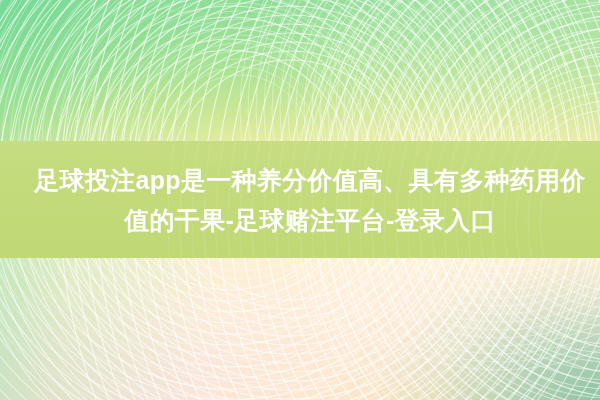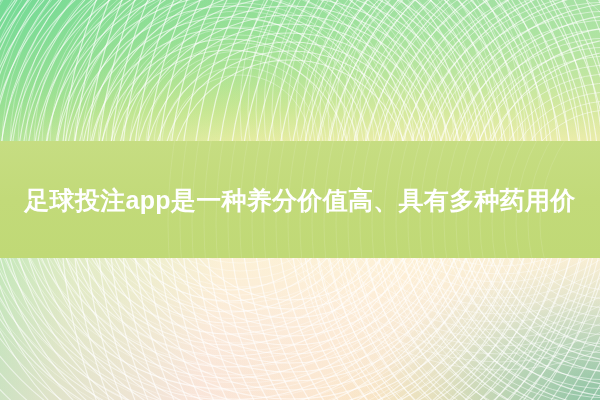--- a/index.html
+++ b/index.html
@@ -89,21 +89,21 @@
   
   .band {
     position: absolute;
     left: 0;
     right: 0;
     top: 141px;
     height: 117px;
     background: linear-gradient(to bottom, #c6dd82 0%, #c2da79 50%, #c0d976 100%);
     display: flex;
     flex-direction: column;
-    align-items: center;
+    align-items: flex-end;
     justify-content: center;
   }
   .band-texture {
     position: absolute;
     inset: 0;
     opacity: 0.35;
     pointer-events: none;
   }
   .title {
     position: relative;
@@ -374,16 +374,17 @@
           <circle cx="690" cy="82" r="486"></circle>
             <circle cx="690" cy="82" r="498"></circle>
           <circle cx="690" cy="82" r="510"></circle>
             <circle cx="690" cy="82" r="522"></circle>
         </g>
       </svg>
     </div>
 
     <div class="title">
       <span class="line">足球投注app是一种养分价值高、具有多种药用价</span>
+      <span class="line">值的干果-足球赌注平台-登录入口</span>
     </div>
   </div>
 
 </div>
 
 </body></html>

